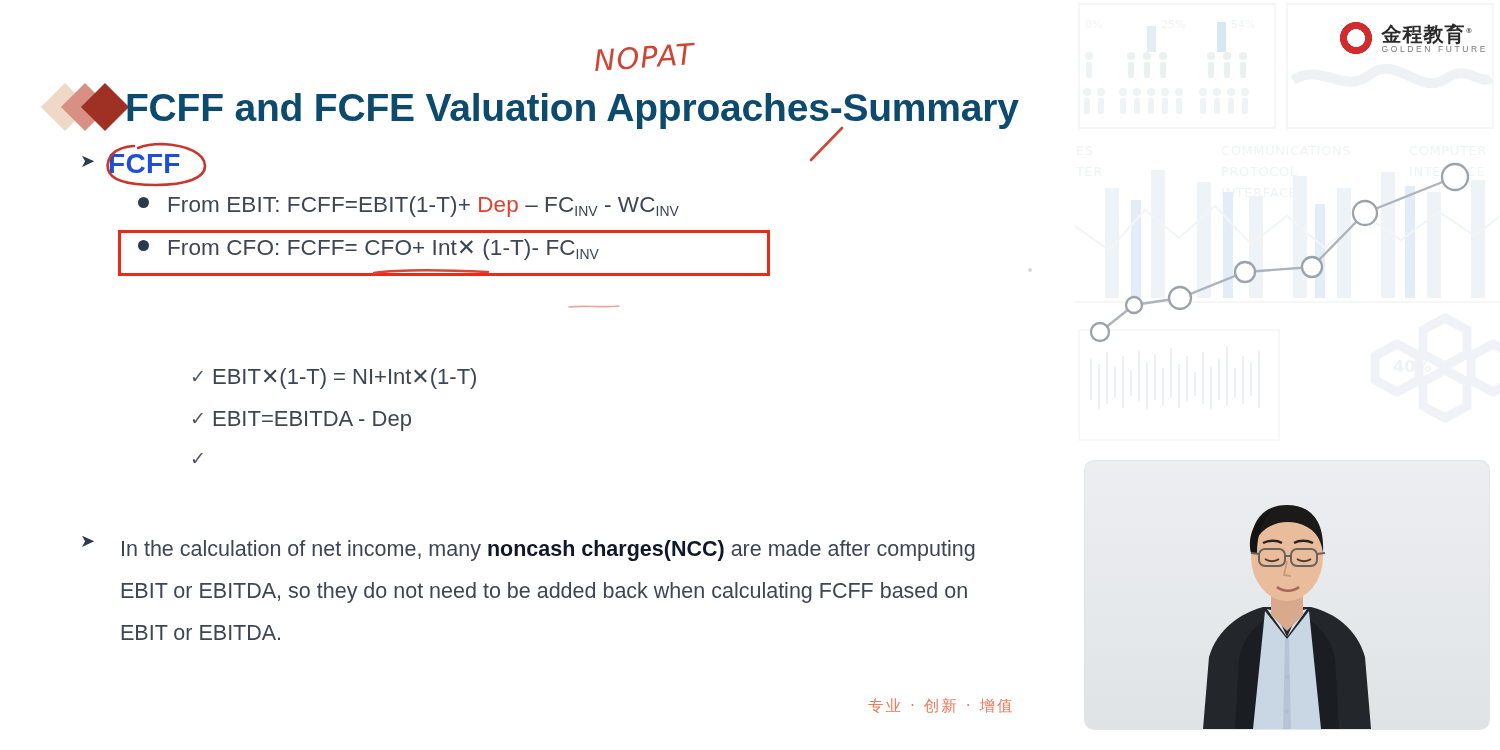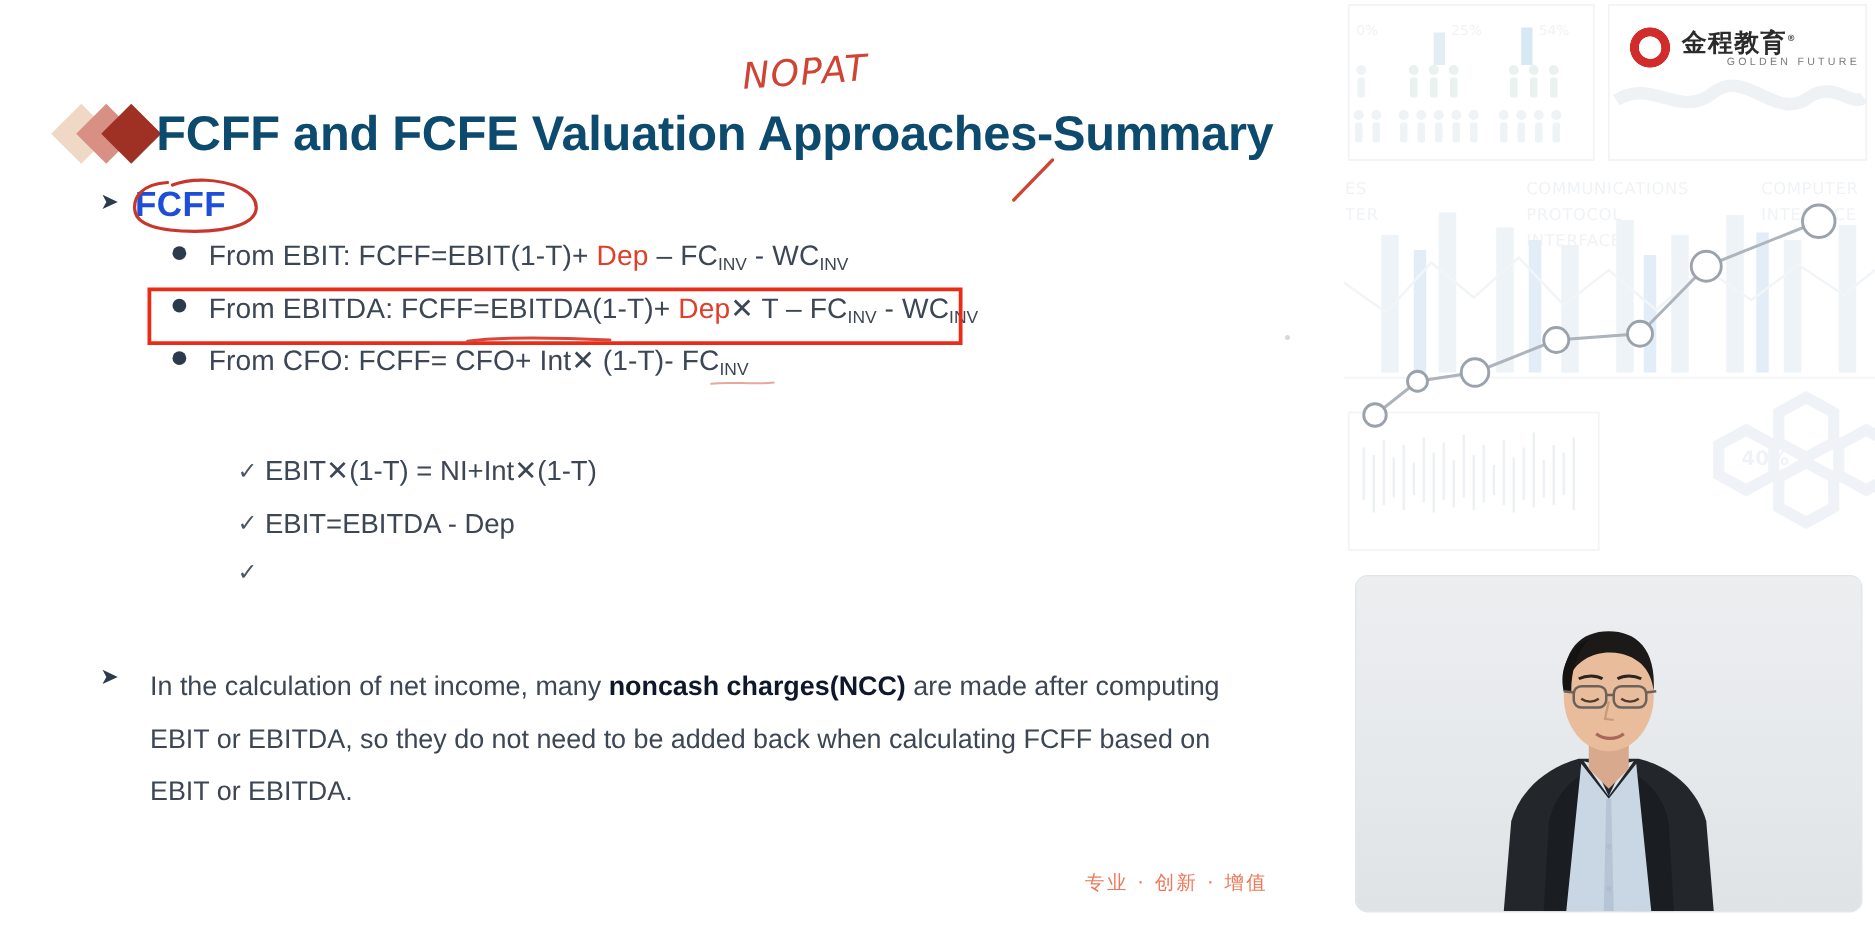--- a/index.html
+++ b/index.html
@@ -70,21 +70,21 @@
   .seal{width:36px;height:36px;border-radius:50%;
      background:radial-gradient(circle at 50% 50%, #ffffff 0 34%, #d12b2b 36% 62%, #ffffff 64% 72%, #c62828 74% 100%);
      position:relative;flex:0 0 36px;}
   .seal:after{content:"";position:absolute;left:50%;top:50%;width:17px;height:17px;margin:-8.5px 0 0 -8.5px;
      border-radius:50%;background:#fff;}
   .seal-g{position:absolute;left:0;top:0;width:36px;height:36px;display:flex;align-items:center;
      justify-content:center;font-size:15px;color:#c62828;font-family:"Liberation Serif",serif;font-style:italic;font-weight:bold;}
   .logo-txt{margin-left:7px;}
   .logo-cn{font-size:20px;font-weight:bold;color:#2b2b2b;letter-spacing:1px;line-height:21px;
      font-family:"DejaVu Sans",sans-serif;}
-  .logo-en{font-size:8.5px;color:#7a7a7a;letter-spacing:2.6px;line-height:11px;margin-left:36px;}
+  .logo-en{font-size:8.5px;color:#7a7a7a;letter-spacing:2.6px;line-height:11px;}
   .logo-r{font-size:7px;vertical-align:super;color:#555;}
 
   .webcam{position:absolute;left:10px;top:461px;width:404px;height:268px;border-radius:9px;
      overflow:hidden;background:#e9ecef;box-shadow:0 0 0 1px #e2e5e8;}
   .cam-bg{position:absolute;inset:0;background:linear-gradient(180deg,#eceef0 0%,#e6e9ec 55%,#dfe3e6 100%);}
 
   .dot-mark{position:absolute;left:1028px;top:268px;width:4px;height:4px;border-radius:50%;background:#d8d8d8;}
 </style>
 </head>
 <body>
@@ -115,24 +115,20 @@
     </svg>
 
     <div class="blist">
 
 
       <div class="brow">
         <span class="bdot"></span>
         <span class="btext"><span>From EBIT: FCFF=EBIT(1-T)+ </span><span class="red">Dep</span><span> – FC</span><sub>INV</sub><span> - WC</span><sub>INV</sub></span>
       </div>
 
-      <div class="brow">
-        <span class="bdot"></span>
-        <span class="btext"><span>From EBITDA: FCFF=EBITDA(1-T)+ </span><span class="red">Dep</span><span>✕ T – FC</span><sub>INV</sub><span> - WC</span><sub>INV</sub></span>
-      </div>
 
       <div class="brow">
         <span class="bdot"></span>
         <span class="btext"><span>From CFO: FCFF= CFO+ Int✕ (1-T)- FC</span><sub>INV</sub></span>
       </div>
 
     </div>
 
     <div class="redbox"></div>
     <svg class="underline-ebit" viewBox="0 0 118 7">

